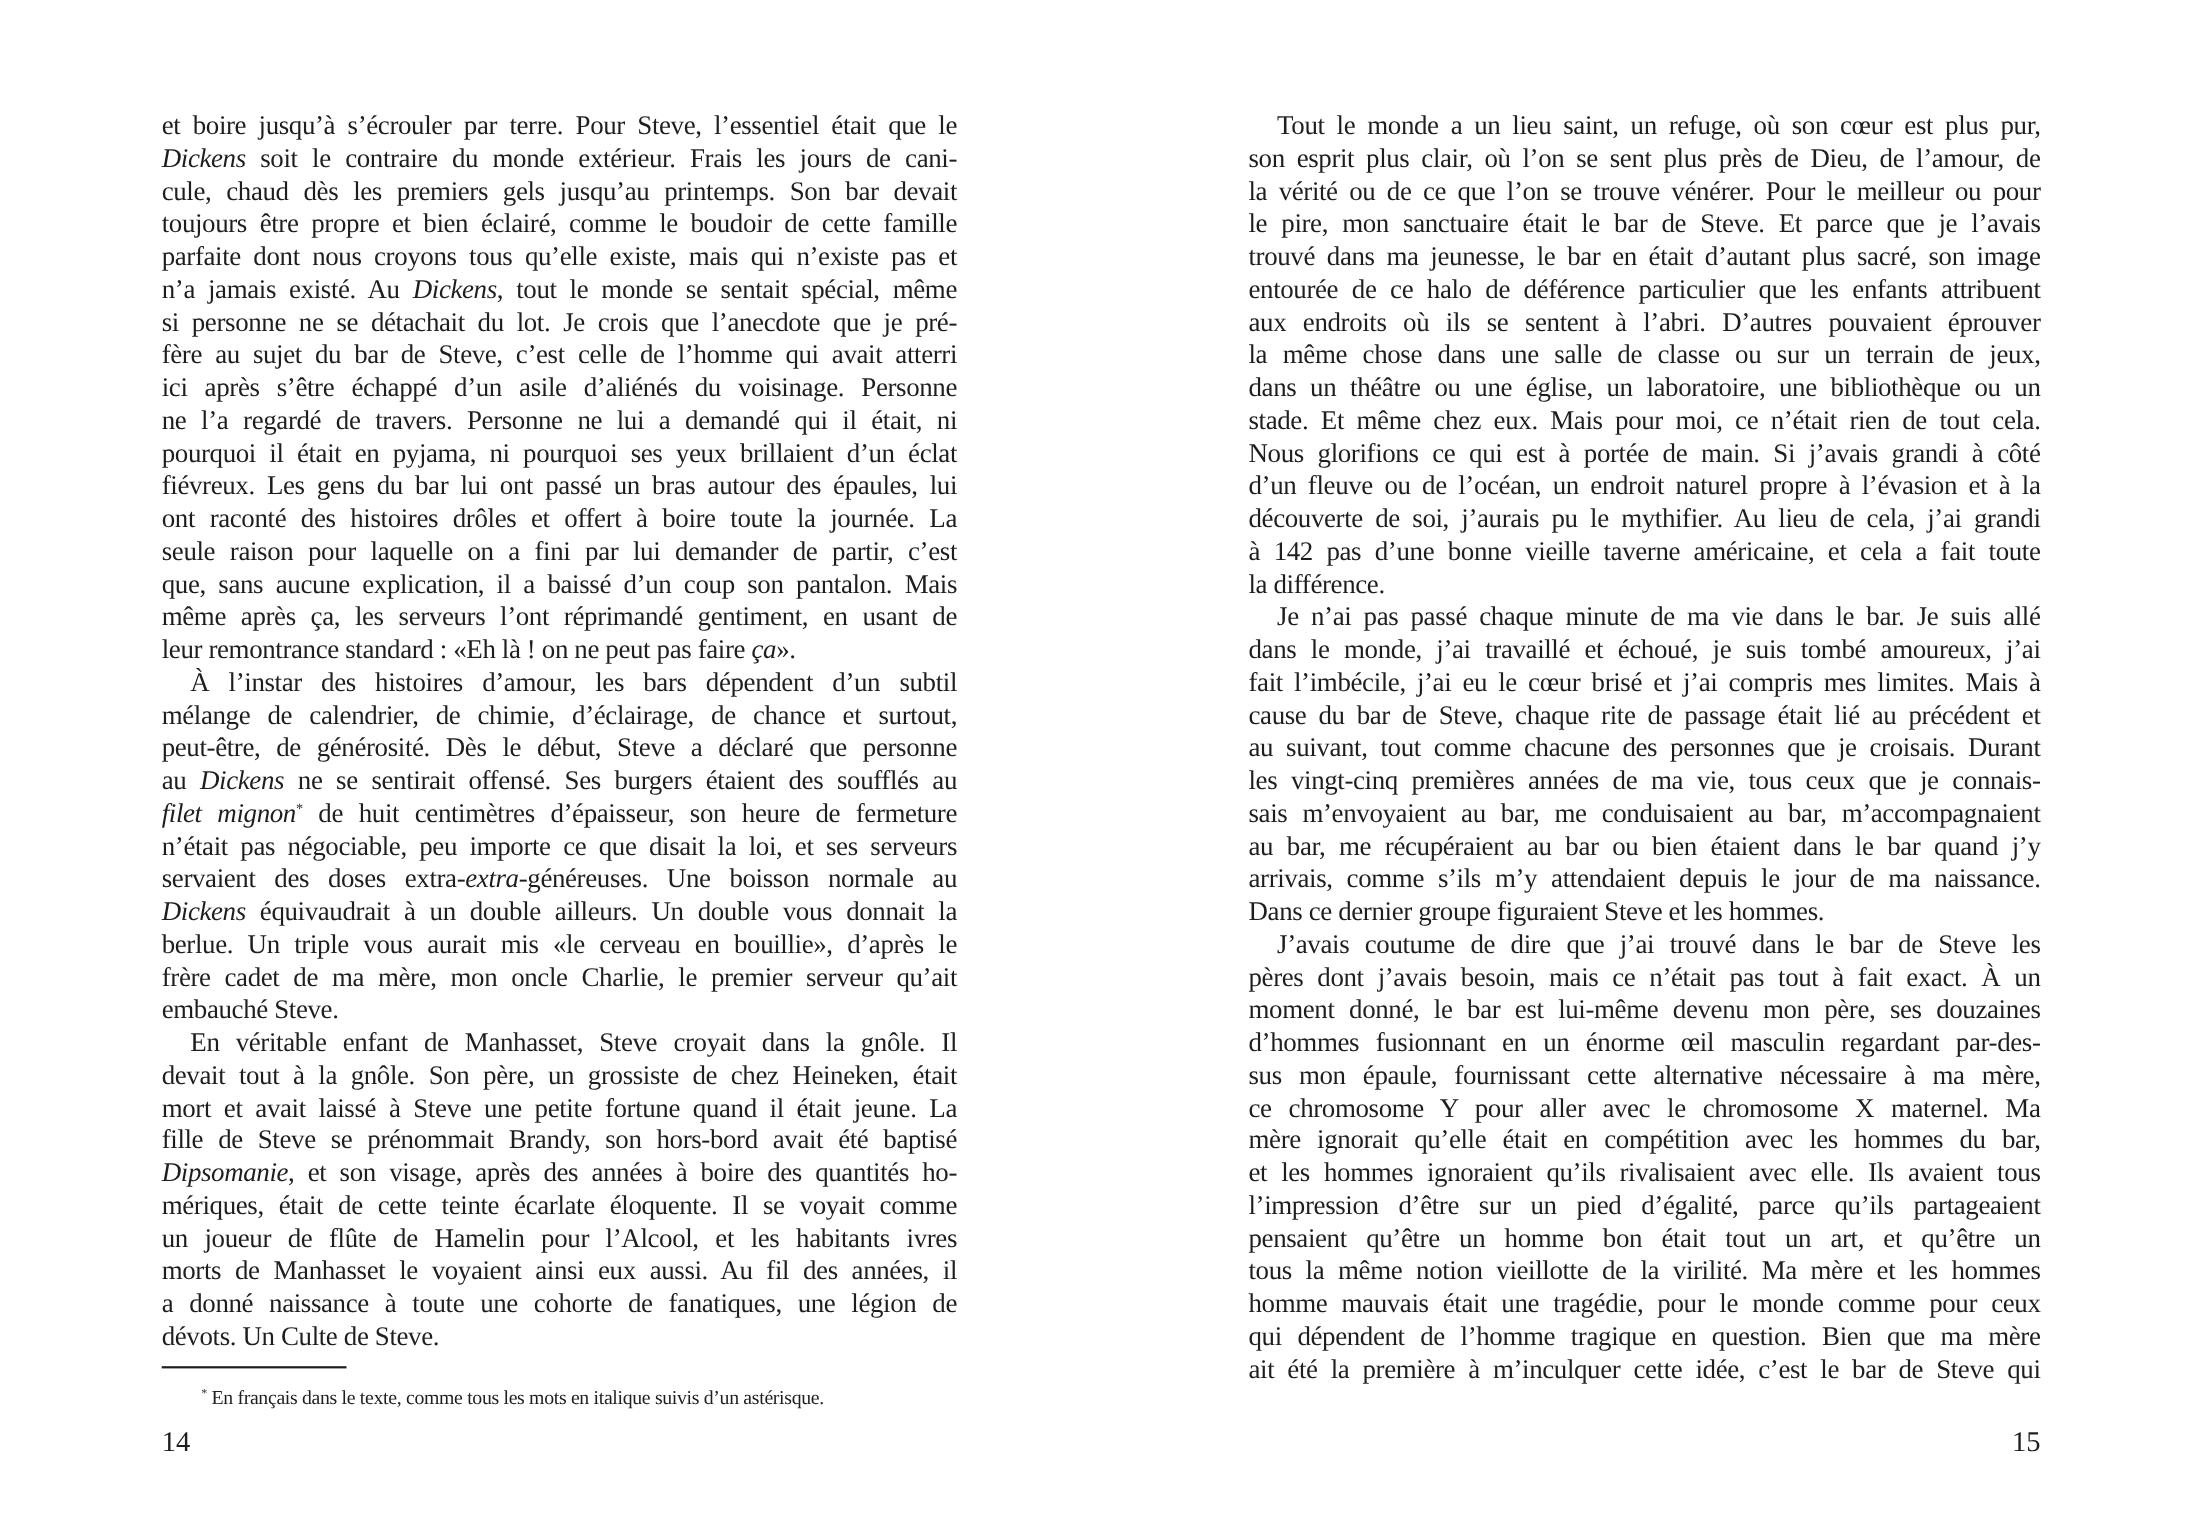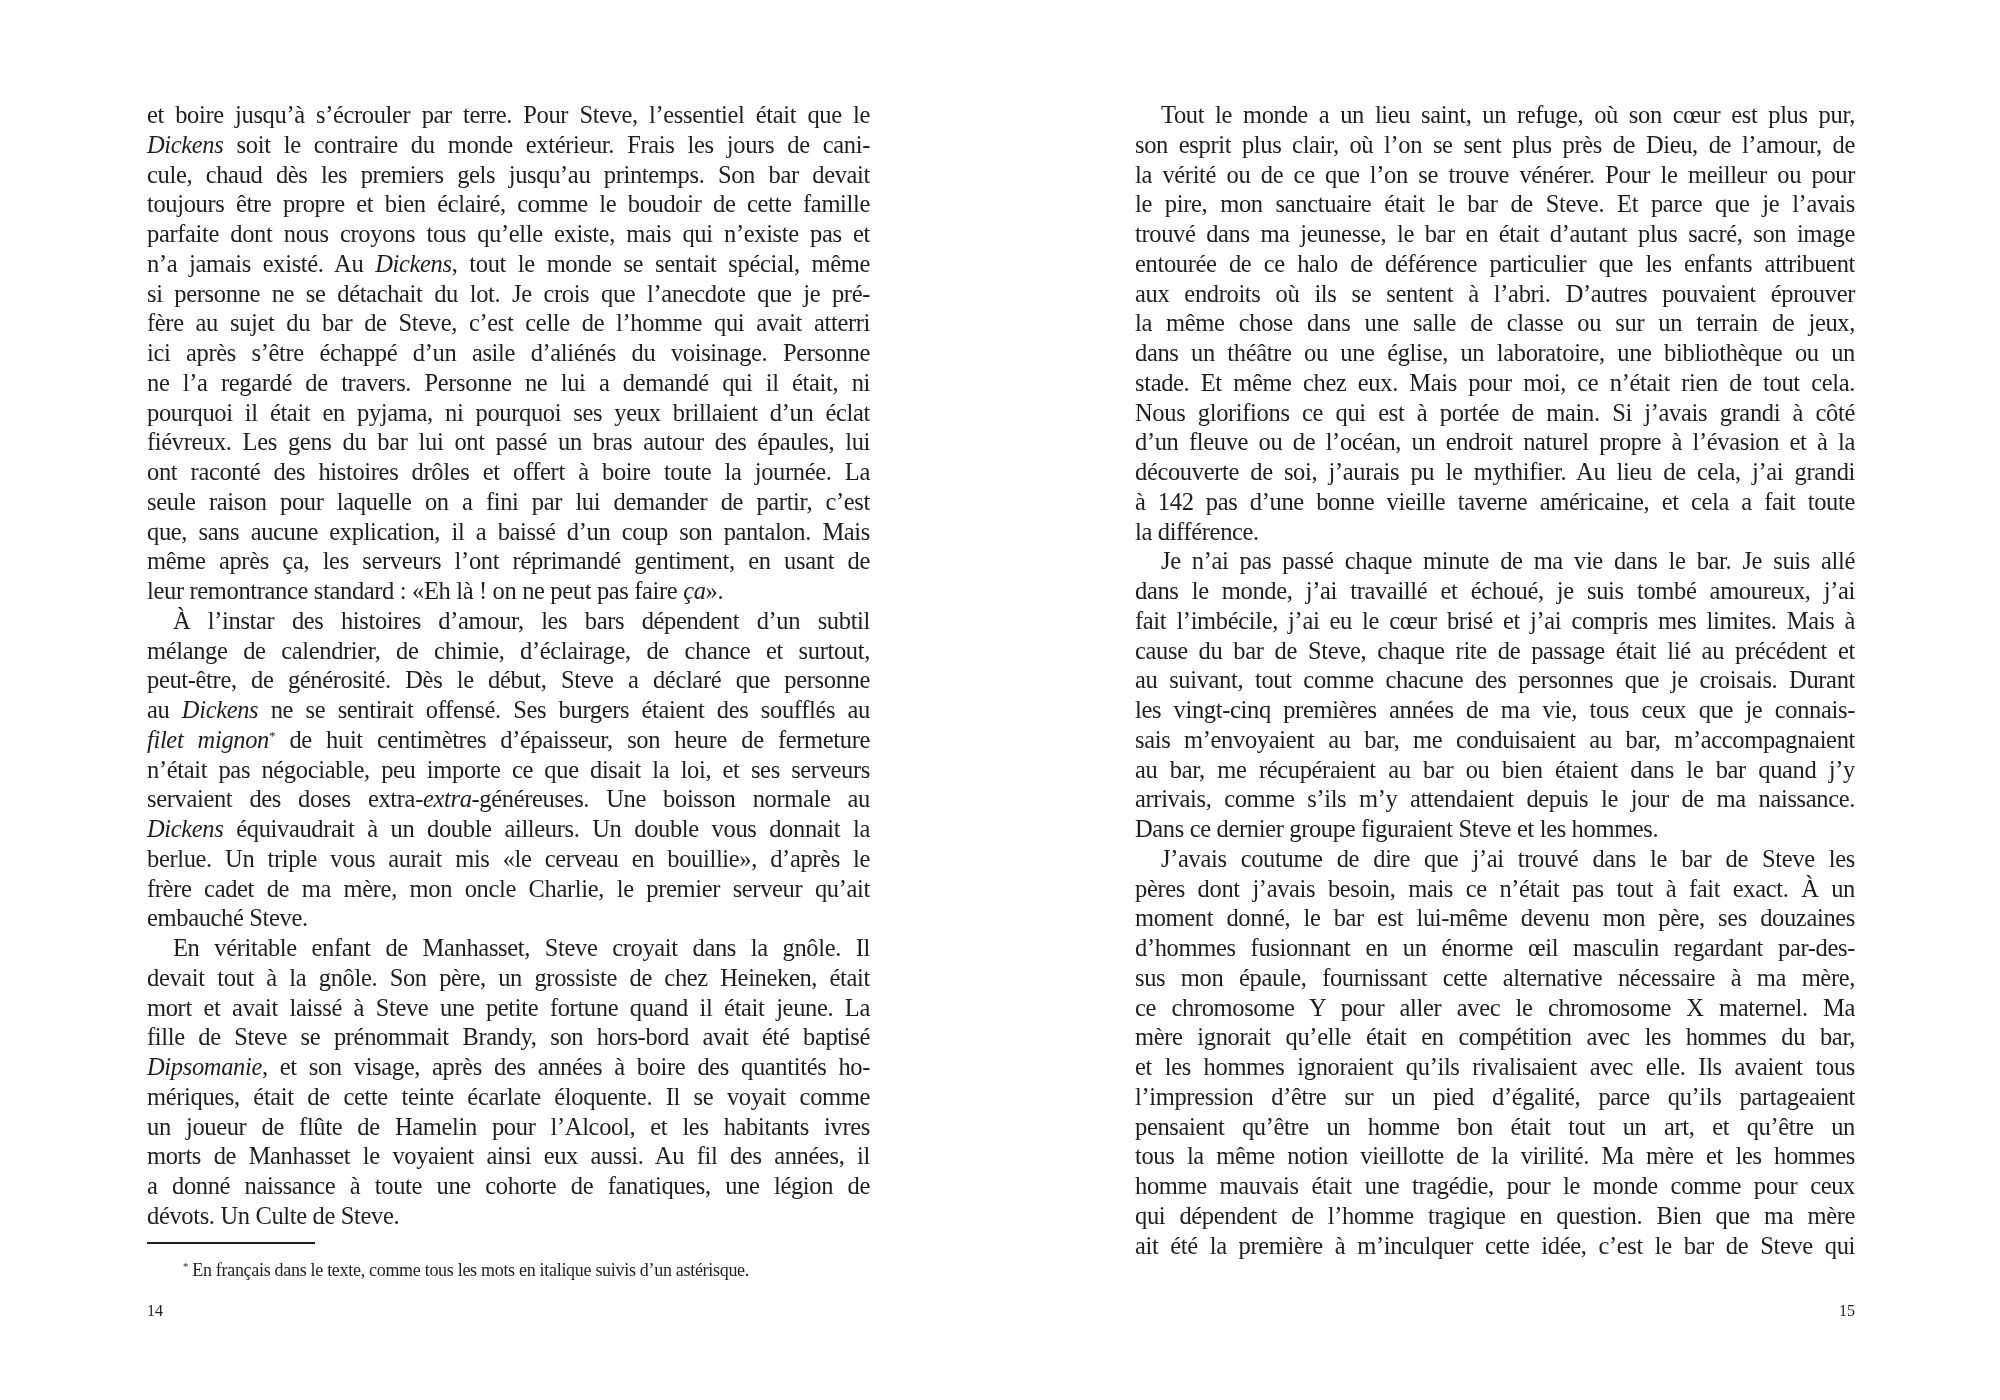--- a/index.html
+++ b/index.html
@@ -13,21 +13,21 @@
   .page-right .column { left: 135px; width: 720px; }
   .line { display: block; height: 29.75px; line-height: 29.75px; font-size: 24.5px;
           white-space: nowrap; text-align: justify; text-align-last: justify; letter-spacing: -0.35px; }
   .line.last { text-align-last: left; }
   .line.indent { padding-left: 26px; }
   .line i { font-style: italic; }
   .line sup { font-size: 13px; vertical-align: 8px; line-height: 0; }
   .footnote-rule { position: absolute; left: 147px; top: 1242px; width: 168px; height: 2px; background: #1e1e1e; }
   .footnote { position: absolute; left: 172px; top: 1260px; font-size: 18px; line-height: 20px; letter-spacing: -0.3px; white-space: nowrap; margin-left: 11px; }
   .footnote sup { font-size: 11px; vertical-align: 6px; line-height: 0; margin-right: 4px; }
-  .page-number { position: absolute; top: 1300px; font-size: 16px; line-height: 22px; }
+  .page-number { position: absolute; top: 1300px; font-size: 26px; line-height: 22px; }
   .page-left .page-number { left: 147px; }
   .page-right .page-number { right: 145px; text-align: left; }
 </style>
 </head>
 <body>
 
 <div class="page page-left">
   <div class="column">
       <div class="line"><span>et boire jusqu’à s’écrouler par terre. Pour Steve, l’essentiel était que le</span></div>
       <div class="line"><i>Dickens</i><span> soit le contraire du monde extérieur. Frais les jours de cani-</span></div>

